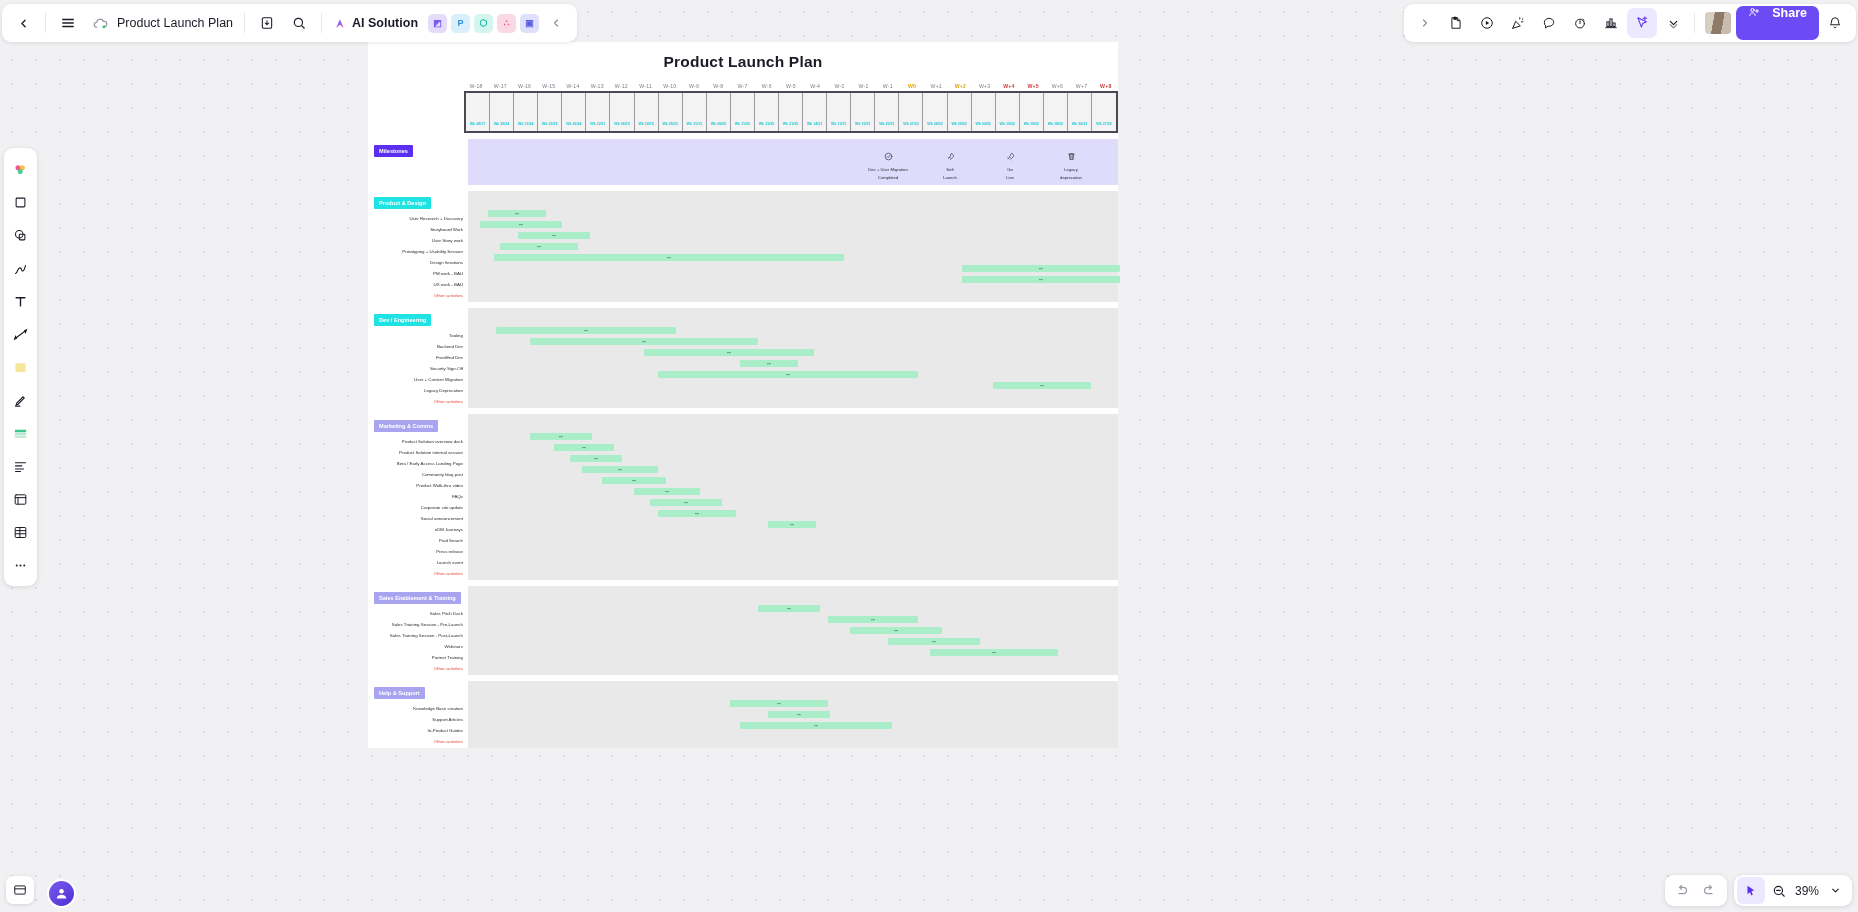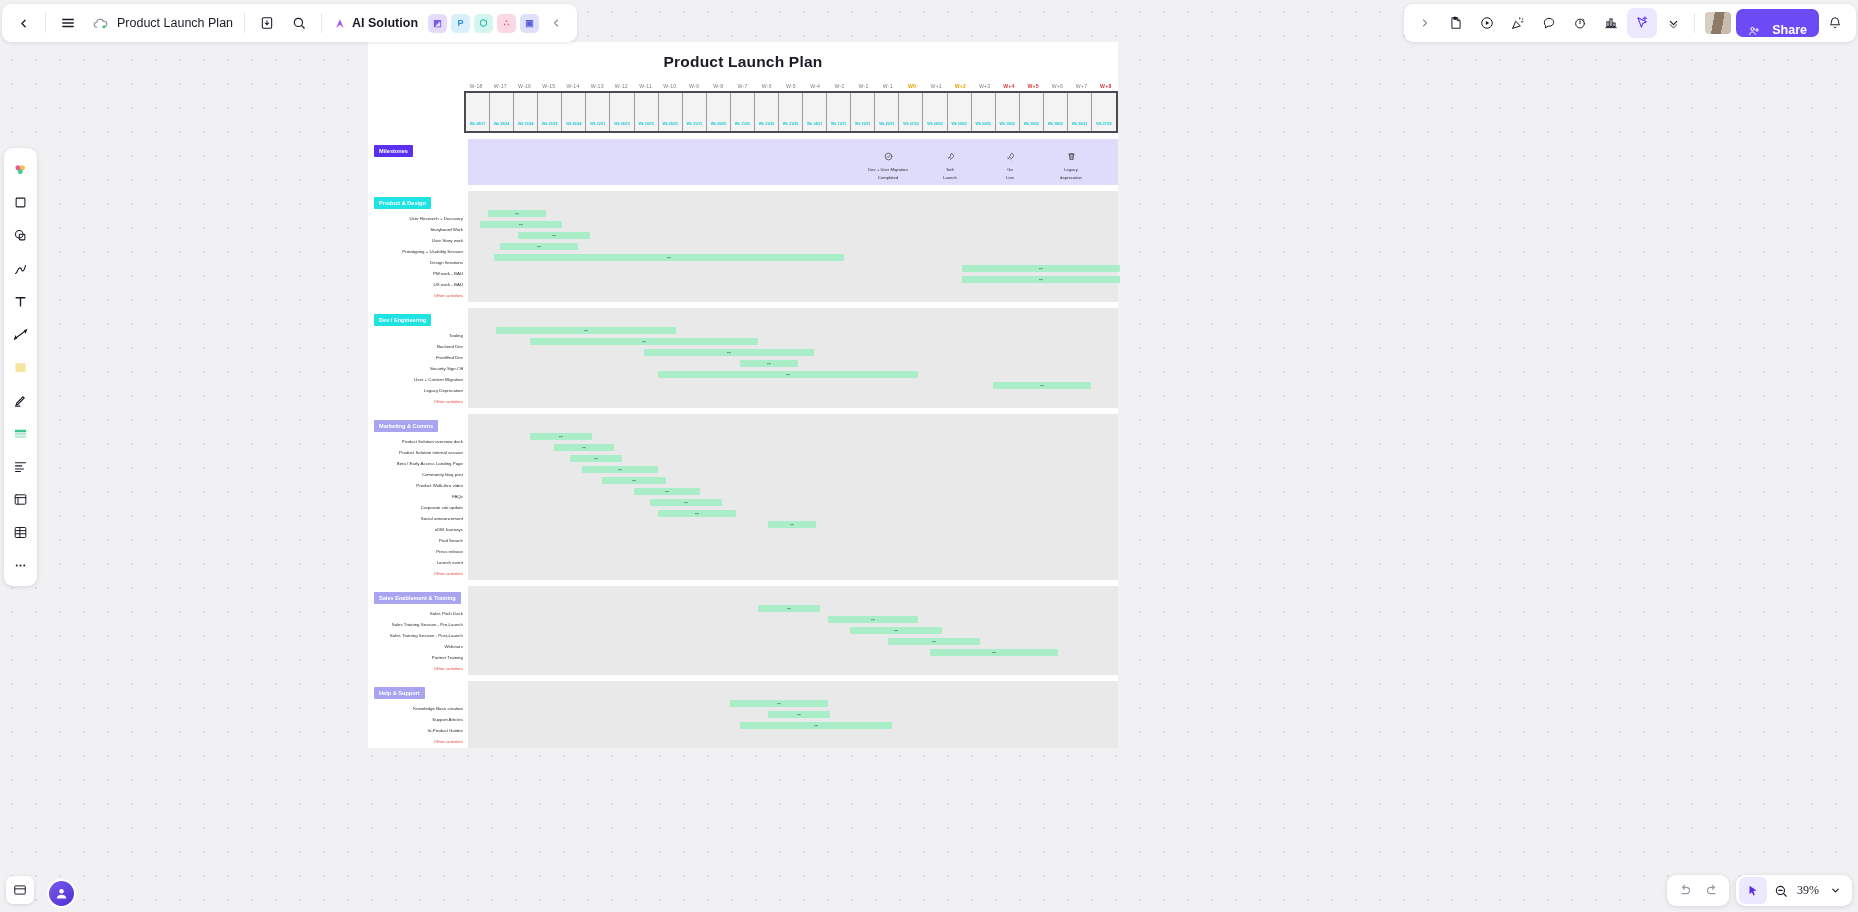--- a/index.html
+++ b/index.html
@@ -51,23 +51,23 @@
     height: 38px; display: flex; align-items: center;
     background: #ffffff; border-radius: 9px;
     box-shadow: 0 1px 4px rgba(0,0,0,.10);
     padding: 0 6px; gap: 1px; z-index: 40;
   }
   .tb-btn.active { background: #ece9ff; color: #5b2ff0; }
   .avatar-stack { width: 26px; height: 22px; border-radius: 4px;
     background: linear-gradient(100deg,#d8cfc4 0 33%,#8d7b68 33% 66%,#c9bcae 66%);
     margin: 0 4px; }
   .share-btn {
-    display: flex; align-items: flex-end; gap: 12px;
+    display: flex; align-items: flex-start; gap: 12px;
     background: #6c4bf4; color: #fff; font-size: 12.5px; font-weight: 600;
-    height: 28px; padding: 0 12px; border-radius: 7px; cursor: pointer;
+    height: 34px; padding: 0 12px; border-radius: 7px; cursor: pointer;
     border: none;
   }
   .bell-btn { width: 30px; height: 30px; display:flex; align-items:center; justify-content:center; cursor:pointer;}
 
   
   .left-tools {
     position: absolute; left: 4px; top: 148px;
     width: 33px; background: #fff; border-radius: 9px;
     box-shadow: 0 1px 5px rgba(0,0,0,.12);
     padding: 5px 0; display: flex; flex-direction: column;
@@ -85,21 +85,21 @@
   .user-bubble {
     position: absolute; left: 47px; bottom: 4px;
     width: 29px; height: 29px; border-radius: 50%;
     background: linear-gradient(140deg,#7b5cf0,#4b2fd0);
     color: #fff; font-size: 11px; font-weight: 700;
     display: flex; align-items: center; justify-content: center; cursor: pointer; z-index: 30;
     border: 2px solid #fff;
   }
 
   
-  .br-group { position: absolute; right: 6px; bottom: 6px; display: flex; align-items: center; gap: 7px; z-index: 30; font-family: Liberation Serif, serif;}
+  .br-group { position: absolute; right: 6px; bottom: 6px; display: flex; align-items: center; gap: 7px; z-index: 30;}
   .br-card { background:#fff; border-radius: 9px; box-shadow: 0 1px 5px rgba(0,0,0,.12);
              display:flex; align-items:center; height: 31px; padding: 0 3px; }
   .br-btn { width: 28px; height: 27px; border-radius:6px; display:flex; align-items:center;
             justify-content:center; cursor:pointer; color:#9a9aa8;}
   .br-btn.dark { color:#1b1b28; }
   .br-btn.cursor-act { background:#ece9ff; color:#5b2ff0; }
   .zoom-val { font-size: 12px; color:#1b1b28; padding: 0 2px; cursor:pointer; }
 
   
   .board {

